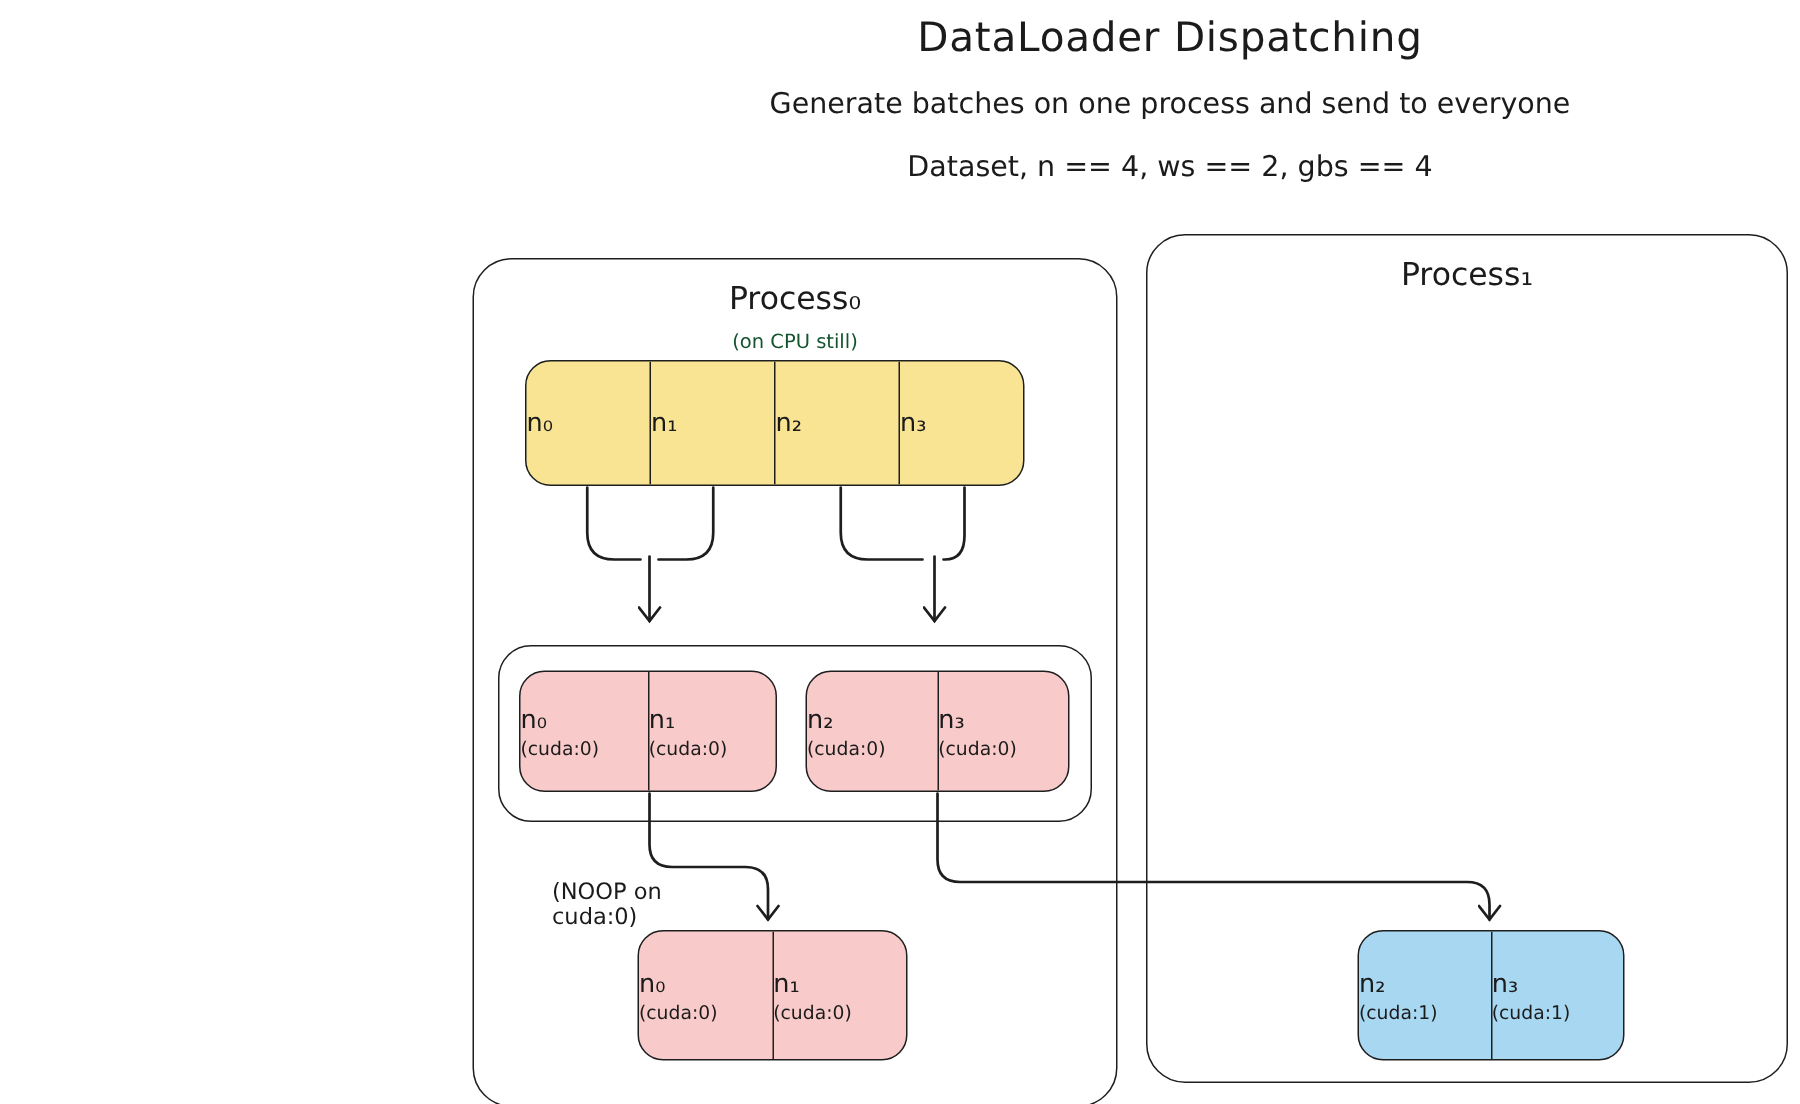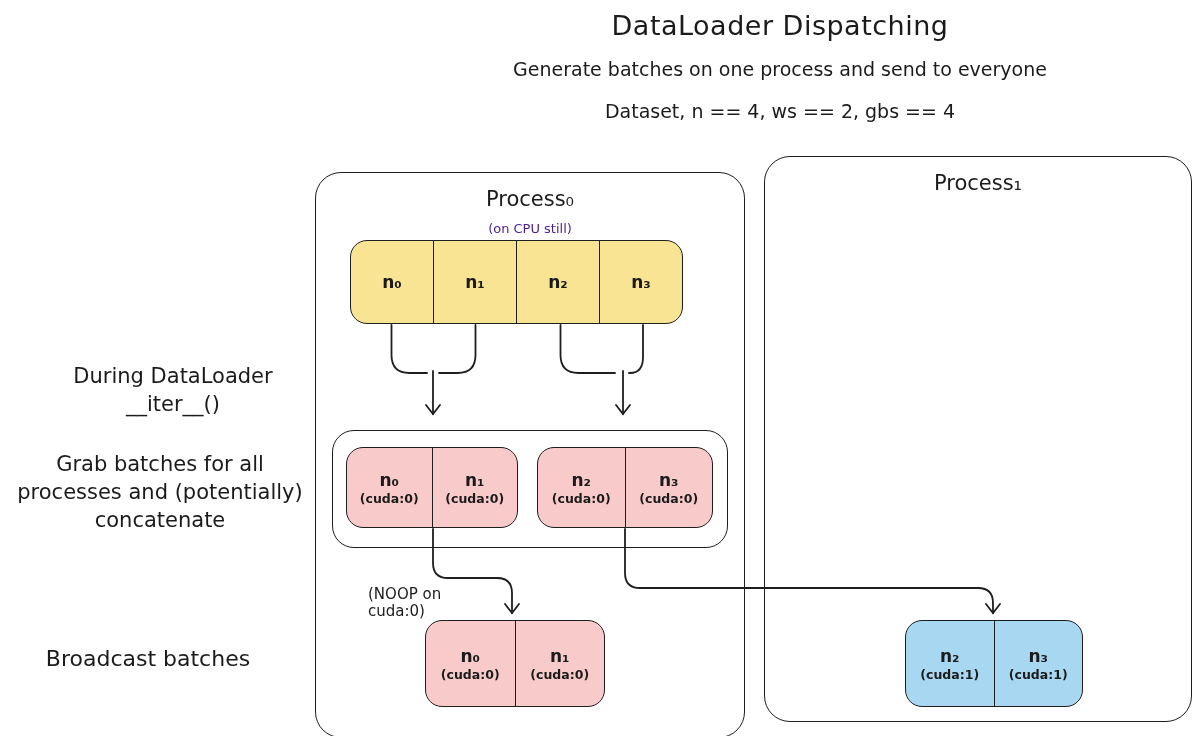--- a/index.html
+++ b/index.html
@@ -26,60 +26,50 @@
   .note-during{left:28px;top:362px;width:290px;}
   .note-grab{left:0px;top:450px;width:320px;}
   .note-broadcast{left:28px;top:645px;width:240px;font-size:22px;}
   .note-noop{left:368px;top:586px;width:130px;font-size:15px;line-height:17px;text-align:left;}
 
   
   .frame{position:absolute;border:1.7px solid var(--color-stroke);border-radius:26px;background:transparent;}
   .frame-p0{left:315px;top:172px;width:430px;height:566px;}
   .frame-p1{left:764px;top:156px;width:428px;height:566px;}
   .frame-label{position:absolute;top:14px;left:0;right:0;text-align:center;font-size:21px;}
-  .frame-note{position:absolute;top:48px;left:0;right:0;text-align:center;font-size:13px;color:#4c1d95;}
+  .frame-note{position:absolute;top:48px;left:0;right:0;text-align:center;font-size:13px;color:#14532d;}
 
   
   .group-container{position:absolute;left:332px;top:430px;width:396px;height:118px;border:1.7px solid var(--color-stroke);border-radius:22px;}
 
   
   .row{position:absolute;display:flex;border:1.7px solid var(--color-stroke);border-radius:17px;overflow:hidden;}
   .row-dataset{left:350px;top:240px;width:333px;height:84px;background:var(--color-yellow);}
   .row-grab-left{left:346px;top:447px;width:172px;height:81px;background:var(--color-pink);}
   .row-grab-right{left:537px;top:447px;width:176px;height:81px;background:var(--color-pink);}
   .row-bc-p0{left:425px;top:620px;width:180px;height:87px;background:var(--color-pink);}
   .row-bc-p1{left:905px;top:620px;width:178px;height:87px;background:var(--color-blue);}
-  .cell{flex:1;display:flex;flex-direction:column;align-items:center;justify-content:center;gap:1px;font-weight:bold;}
+  .cell{flex:1;display:flex;flex-direction:column;justify-content:center;gap:1px;}
   .cell + .cell{border-left:1.7px solid var(--color-stroke);}
   .cell .n{font-size:17px;}
   .cell .dev{font-size:12.5px;}
 
   
   svg.overlay{position:absolute;left:0;top:0;pointer-events:none;}
   .line{fill:none;stroke:var(--color-stroke);stroke-width:1.8px;stroke-linecap:round;}
 </style>
 </head>
 <body>
 
 <div class="canvas">
 
   <div class="hdr title">DataLoader Dispatching</div>
   <div class="hdr subtitle">Generate batches on one process and send to everyone</div>
   <div class="hdr params">Dataset, n == 4, ws == 2, gbs == 4</div>
 
-  <div class="note note-during">
-    <div>During DataLoader</div>
-    <div>__iter__()</div>
-  </div>
-  <div class="note note-grab">
-    <div>Grab batches for all</div>
-    <div>processes and (potentially)</div>
-    <div>concatenate</div>
-  </div>
-  <div class="note note-broadcast">Broadcast batches</div>
   <div class="note note-noop">(NOOP on cuda:0)</div>
 
   <div class="frame frame-p0">
     <div class="frame-label">Process₀</div>
     <div class="frame-note">(on CPU still)</div>
   </div>
   <div class="frame frame-p1">
     <div class="frame-label">Process₁</div>
   </div>
 

